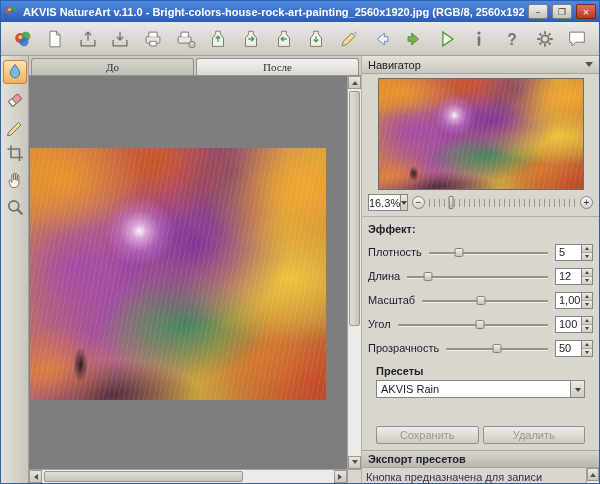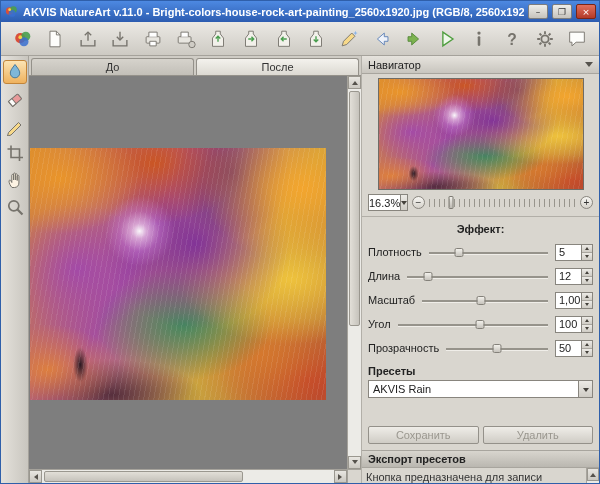--- a/index.html
+++ b/index.html
@@ -26,21 +26,21 @@
     border-right:1px solid #a5a29b;display:flex;flex-direction:column;align-items:center;
     padding-top:4px;gap:3px;}
   .tool-btn{width:24px;height:24px;border:1px solid transparent;border-radius:3px;
     background:transparent;display:grid;place-items:center;}
   .tool-btn.selected{background:linear-gradient(#fce4b4,#efb25e);border-color:#c2853a;}
   
   .canvas-col{width:332px;flex:0 0 332px;display:flex;flex-direction:column;min-height:0;}
   .tabs{height:20px;flex:0 0 20px;background:#cfccc5;display:flex;padding:2px 2px 0;gap:2px;
     border-bottom:1px solid #94918a;}
   .tab{flex:1;border:1px solid #94918a;border-bottom:none;border-radius:3px 3px 0 0;
-    background:linear-gradient(#d6d3cc,#c2bfb8);display:grid;place-items:center;color:#333;}
+    background:linear-gradient(#d6d3cc,#c2bfb8);display:grid;place-items:center;color:#333;font-family:Liberation Serif, serif;}
   .tab.active{background:linear-gradient(#f4f2ed,#dcd9d2);}
   .canvas-mid{flex:1;display:flex;min-height:0;}
   .viewport{flex:1;background:#7e7e7e;position:relative;overflow:hidden;}
   .artwork{
     background:
       radial-gradient(circle at 37% 33%, rgba(255,255,255,.95) 0%, rgba(255,225,250,.6) 3%, rgba(240,170,255,.25) 8%, rgba(240,170,255,0) 14%),
       radial-gradient(ellipse 28% 22% at 10% 12%, rgba(235,150,40,.95), rgba(235,150,40,0)),
       radial-gradient(ellipse 30% 24% at 42% 6%, rgba(205,85,25,.9), rgba(205,85,25,0)),
       radial-gradient(ellipse 34% 30% at 92% 16%, rgba(245,165,45,.95), rgba(245,165,45,0)),
       radial-gradient(ellipse 20% 26% at 68% 10%, rgba(90,40,120,.85), rgba(90,40,120,0)),
@@ -90,39 +90,39 @@
   .combo-btn{width:14px;background:linear-gradient(#eceae5,#cfccc5);border-left:1px solid #88857e;
     display:grid;place-items:center;}
   .combo-btn::after{content:"";border:3.5px solid transparent;border-top:4.5px solid #44413b;margin-top:4px;}
   .round-btn{width:13px;height:13px;flex:0 0 13px;border:1px solid #88857e;border-radius:50%;
     background:linear-gradient(#f6f5f1,#d6d3cc);font-size:10px;line-height:10px;display:grid;place-items:center;color:#333;}
   .zoom-slider{flex:1;height:13px;position:relative;}
   .zoom-ticks{position:absolute;left:0;right:0;top:3px;height:8px;
     background:repeating-linear-gradient(90deg,#98958d 0 1px,transparent 1px 5px);}
   .zoom-handle{position:absolute;top:0;width:5px;height:13px;background:linear-gradient(#f0eee9,#bdbab3);
     border:1px solid #7d7a73;border-radius:1px;transform:translateX(-50%);}
-  .effect-row{display:flex;align-items:center;gap:5px;padding:6px 6px 5px;flex-direction:column;}
+  .effect-row{display:flex;align-items:center;gap:5px;padding:6px 6px 5px;}
   .blabel{font-weight:bold;white-space:nowrap;}
   .combo{flex:1;height:18px;background:#fff;border:1px solid #88857e;display:flex;min-width:0;}
   .combo-text{flex:1;display:flex;align-items:center;padding-left:4px;white-space:nowrap;overflow:hidden;}
   .param-row{height:24px;flex:0 0 24px;display:flex;align-items:center;padding:0 6px;}
   .param-label{white-space:nowrap;}
   .param-slider{flex:1;height:11px;position:relative;margin:0 7px;}
   .groove{position:absolute;left:0;right:0;top:5px;height:2px;background:#96938b;
     box-shadow:0 1px 0 #f0eee9;}
   .handle{position:absolute;top:1px;width:9px;height:9px;background:linear-gradient(#f2f0eb,#c6c3bc);
     border:1px solid #84817a;border-radius:2px;transform:translateX(-50%);}
   .spinbox{width:38px;flex:0 0 38px;height:17px;background:#fff;border:1px solid #88857e;display:flex;}
   .spin-val{flex:1;display:flex;align-items:center;padding-left:3px;}
   .spinner{width:11px;flex:0 0 11px;display:flex;flex-direction:column;border-left:1px solid #88857e;}
   .s-up,.s-dn{flex:1;background:linear-gradient(#eceae5,#cfccc5);display:grid;place-items:center;}
   .s-up{border-bottom:1px solid #a8a59e;}
   .s-up::after{content:"";border:2.5px solid transparent;border-bottom:3.5px solid #44413b;margin-top:-2px;}
   .s-dn::after{content:"";border:2.5px solid transparent;border-top:3.5px solid #44413b;margin-bottom:-2px;}
-  .presets-block{padding:5px 6px 0;}
+  .presets-block{padding:5px 14px 0;}
   .presets-label{font-weight:bold;margin-bottom:3px;}
   .presets-block .combo{margin-bottom:5px;}
   .preset-buttons{display:flex;gap:4px;margin-top:28px;}
   .pbtn{flex:1;height:18px;border:1px solid #94918a;border-radius:2px;
     background:linear-gradient(#efede8,#cfccc5);font-size:11px;display:grid;place-items:center;color:#333;
     font-family:"Liberation Sans",sans-serif;}
   .pbtn.disabled{color:#9a978f;}
   .export-header{margin-top:6px;height:18px;flex:0 0 18px;background:linear-gradient(#d8d5ce,#bab7b0);
     border-top:1px solid #a8a59e;border-bottom:1px solid #a8a59e;display:flex;align-items:center;
     padding:0 6px;font-weight:bold;}

